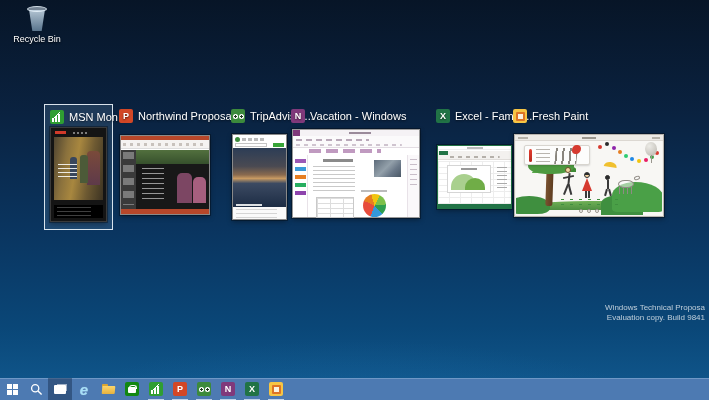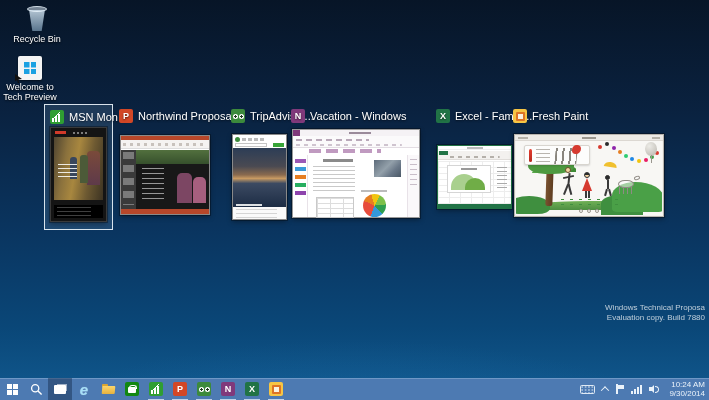--- a/index.html
+++ b/index.html
@@ -175,31 +175,24 @@
 <div class="screen">
 
   <div class="desktop-icon" style="left:8px;top:5px">
     <div class="bin">
       <div class="bin-body"></div>
       <div class="bin-rim"></div>
     </div>
     <div>Recycle Bin</div>
   </div>
 
-  <div class="desktop-icon" style="left:1px;top:56px">
-    <div class="tile">
-      <div class="tile-logo"></div>
-      <div class="cursor"></div>
-    </div>
-    <div>Welcome to Tech Preview</div>
-  </div>
 
   <div class="watermark">
     <div>Windows Technical Proposa</div>
-    <div>Evaluation copy. Build 7880</div>
+    <div>Evaluation copy. Build 9841</div>
   </div>
 
   <div class="tv-card selected" style="left:44px;width:69px">
     <div class="tv-label">
       <span class="aico aico-msn"></span>
       <span>MSN Mon...</span>
     </div>
     <div class="tv-thumb art-msn" style="left:5px;top:22px;width:57px;height:95px">
       <div class="msn-logo"></div>
       <div class="msn-dots"></div>
@@ -400,33 +393,15 @@
     <div class="tb-btn running">
         <span class="aico aico-on">N</span>
       </div>
     <div class="tb-btn running">
         <span class="aico aico-xl">X</span>
       </div>
     <div class="tb-btn running">
         <span class="aico aico-fp"></span>
       </div>
 
-    <div class="tray">
-      <span class="kbd"></span>
-      <span class="chev"></span>
-      <span class="flag"></span>
-      <span class="net">
-          <span style="height:3px"></span>
-          <span style="height:5px"></span>
-          <span style="height:7px"></span>
-          <span style="height:9px"></span>
-        </span>
-      <span class="vol">
-          <span class="wave"></span>
-        </span>
-      <div class="clock">
-        <div>10:24 AM</div>
-        <div>9/30/2014</div>
-      </div>
-    </div>
   </div>
 
 </div>
 
 </body></html>

